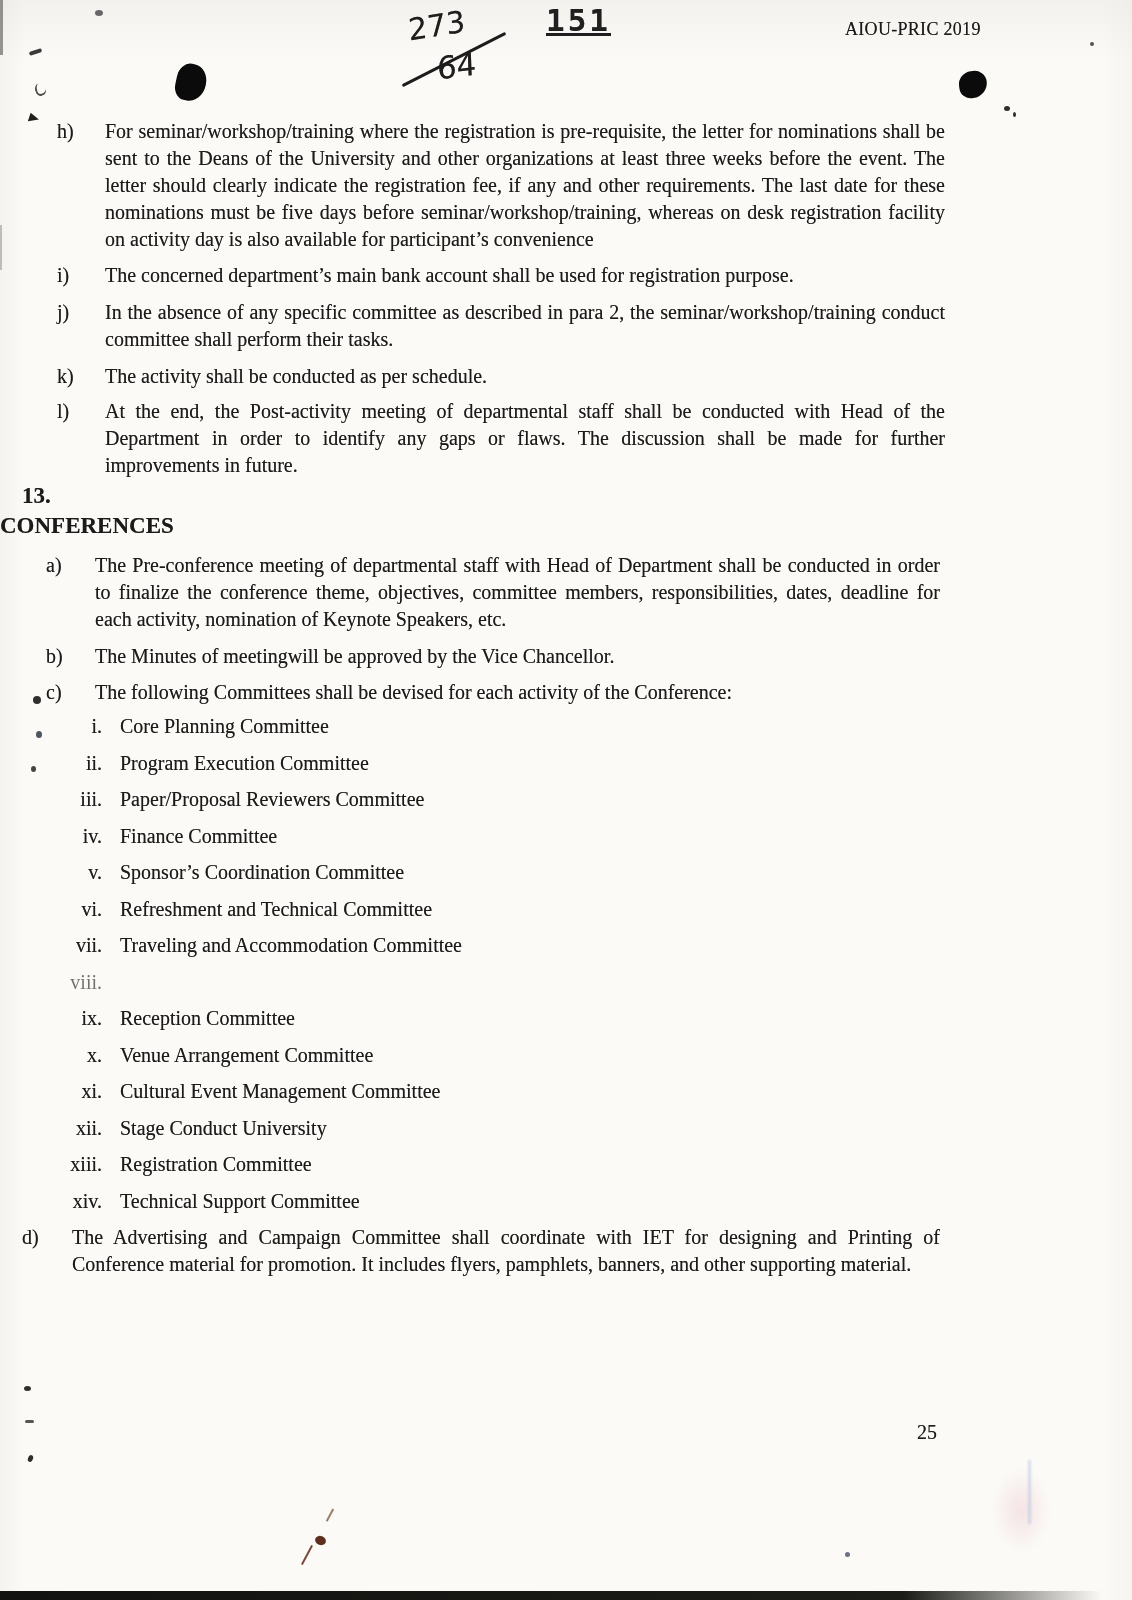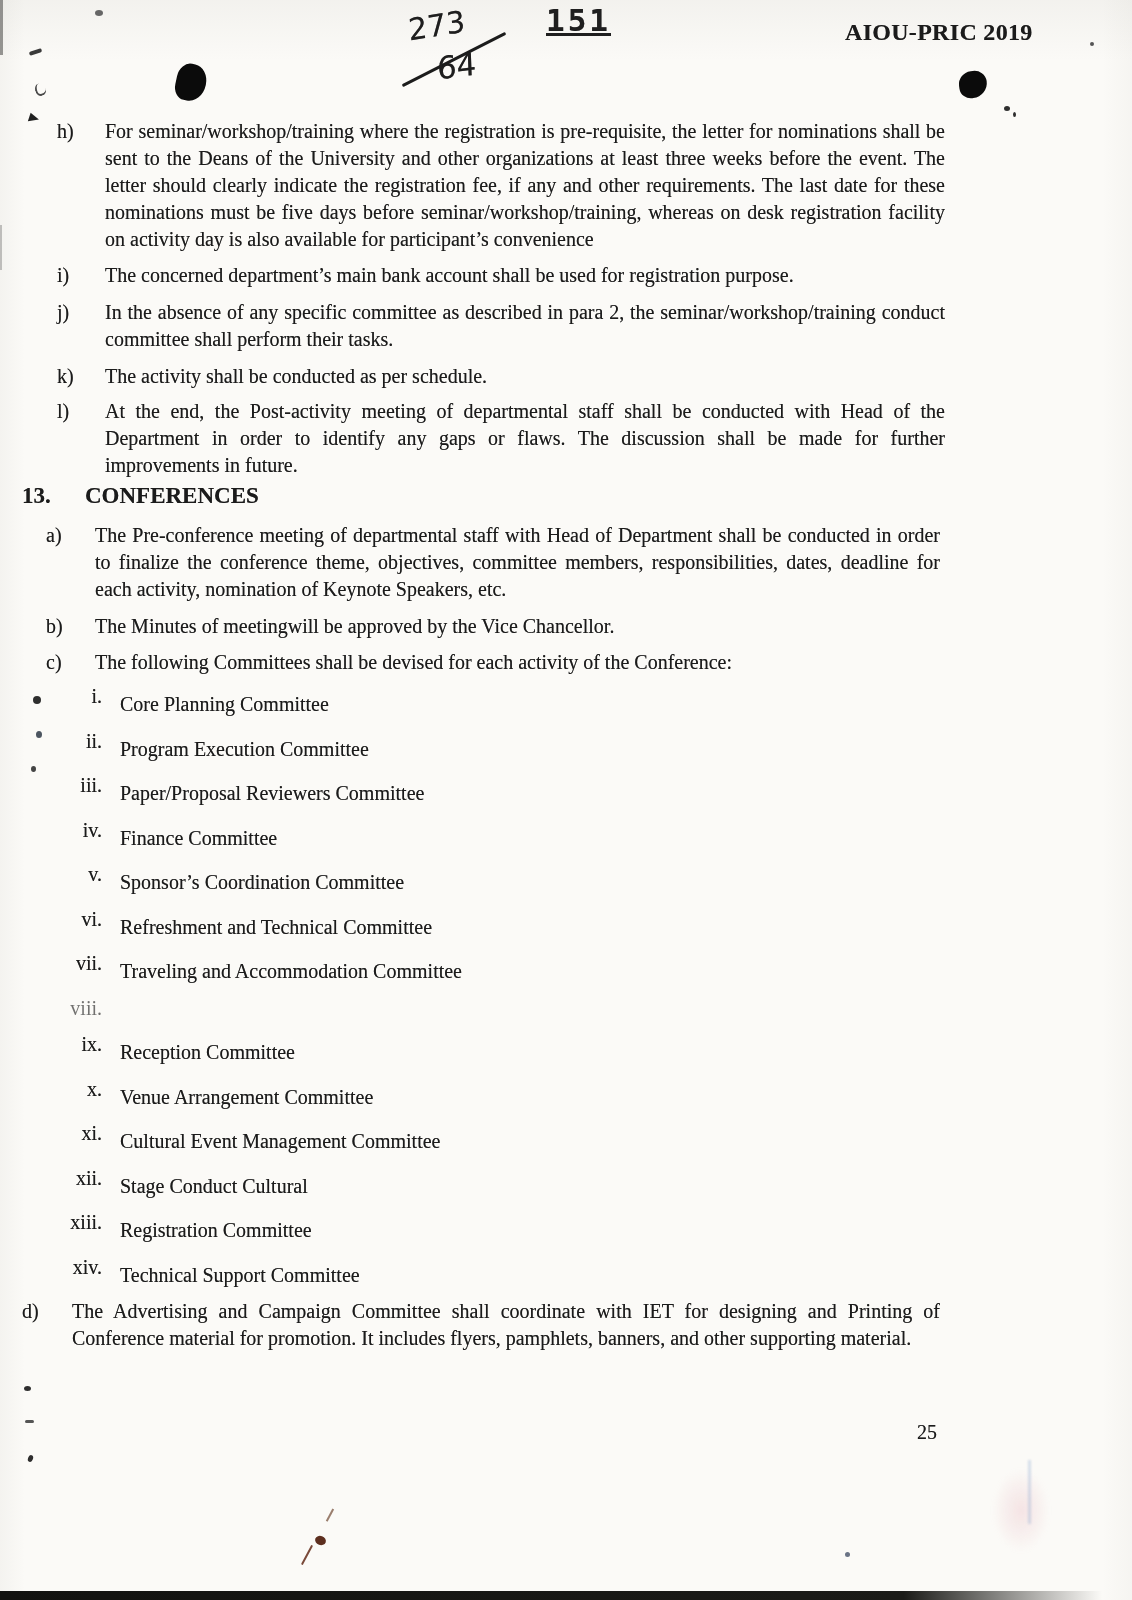--- a/index.html
+++ b/index.html
@@ -20,45 +20,45 @@
       #fbfaf7;
   }
   .txt{ text-shadow:0 0 0.6px rgba(20,20,20,0.55); }
 
   
   .hw{ position:absolute; font-family:"DejaVu Sans", sans-serif; color:#1e1e1e; }
   .hw-num{ left:408px; top:8px; font-size:30px; transform:rotate(-9deg) skewX(-4deg); }
   .hw-slash{ position:absolute; left:396px; top:58px; width:116px; height:3px; background:#1c1c1c; border-radius:2px; transform:rotate(-27deg); }
   .hw-den{ left:437px; top:48px; font-size:31px; transform:rotate(-7deg) skewX(-5deg); }
   .stamp151{ position:absolute; left:546px; top:2px; font-family:"DejaVu Sans Mono", monospace; font-weight:bold; font-size:31px; letter-spacing:3px; color:#1f1f1f;text-decoration:underline; }
-  .doccode{ position:absolute; left:845px; top:19px; font-weight:bold; font-size:24px; letter-spacing:0.3px; }
+  .doccode{ position:absolute; left:845px; top:19px; font-weight:normal; font-size:18px; letter-spacing:0.3px; }
 
   
   .content{ position:absolute; top:118px; left:0; width:1132px; font-size:20px; line-height:27px; }
   .clause{ display:flex; }
   .clause .lbl{ flex:0 0 auto; }
   .clause .body{ text-align:justify; }
   .lvl1{ padding-left:57px; }
   .lvl1 .lbl{ width:48px; }
   .lvl1 .body{ width:840px; }
   .lvl0{ padding-left:46px; }
   .lvl0 .lbl{ width:49px; }
   .lvl0 .body{ width:845px; }
   .lvld{ padding-left:22px; }
   .lvld .lbl{ width:50px; }
   .lvld .body{ width:868px; }
 
   .mb8{margin-bottom:8px;} .mb9{margin-bottom:9px;} .mb10{margin-bottom:10px;} .mb7{margin-bottom:7px;}
 
-  .sec-head{ display:flex; margin:2px 0 11px 0; font-weight:bold; font-size:23px; line-height:30px; }
+  .sec-head{ display:flex; margin:2px 0 11px 0; font-weight:bold; font-size:23px; line-height:30px;flex-direction:column; }
   .sec-head .sec-no{ width:63px; padding-left:22px; }
 
   .committee{ display:flex; padding-left:40px; margin-bottom:9.5px; }
   .committee .num{ width:62px; text-align:right; }
-  .committee .cname{ margin-left:18px;margin-top:8px; }
+  .committee .cname{ margin-left:18px; }
   .committee.faded{ color:rgba(27,27,27,0.62); text-shadow:none; }
 
   .pageno{ position:absolute; left:917px; top:1421px; font-size:20px; }
 
   
   .art{ position:absolute; }
   .blot{ background:#0b0b0b; }
   .blot-left{ left:176px; top:64px; width:30px; height:37px; border-radius:46% 54% 58% 42%; transform:rotate(12deg); }
   .blot-right{ left:959px; top:71px; width:28px; height:27px; border-radius:52% 48% 60% 45%; transform:rotate(-8deg); }
   .speck{ background:#2e2e2e; border-radius:50%; }
@@ -164,21 +164,21 @@
     <div class="committee">
       <div class="num txt">x.</div>
       <div class="cname txt">Venue Arrangement Committee</div>
     </div>
     <div class="committee">
       <div class="num txt">xi.</div>
       <div class="cname txt">Cultural Event Management Committee</div>
     </div>
     <div class="committee">
       <div class="num txt">xii.</div>
-      <div class="cname txt">Stage Conduct Cultural</div>
+      <div class="cname txt">Stage Conduct University</div>
     </div>
     <div class="committee">
       <div class="num txt">xiii.</div>
       <div class="cname txt">Registration Committee</div>
     </div>
     <div class="committee">
       <div class="num txt">xiv.</div>
       <div class="cname txt">Technical Support Committee</div>
     </div>
 

